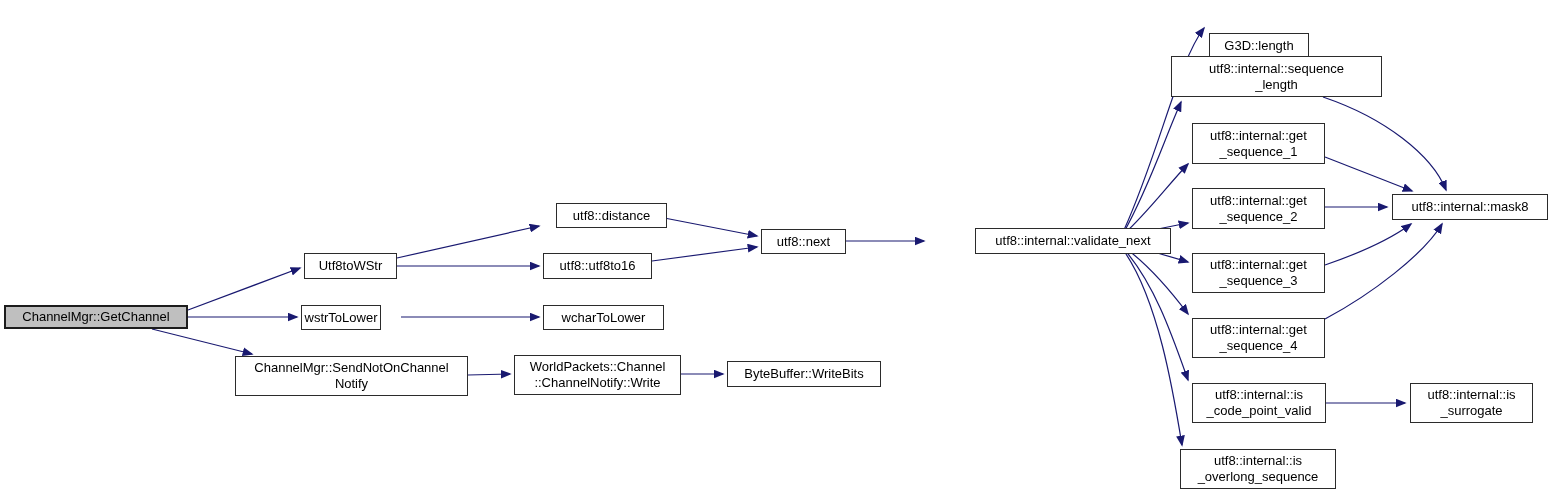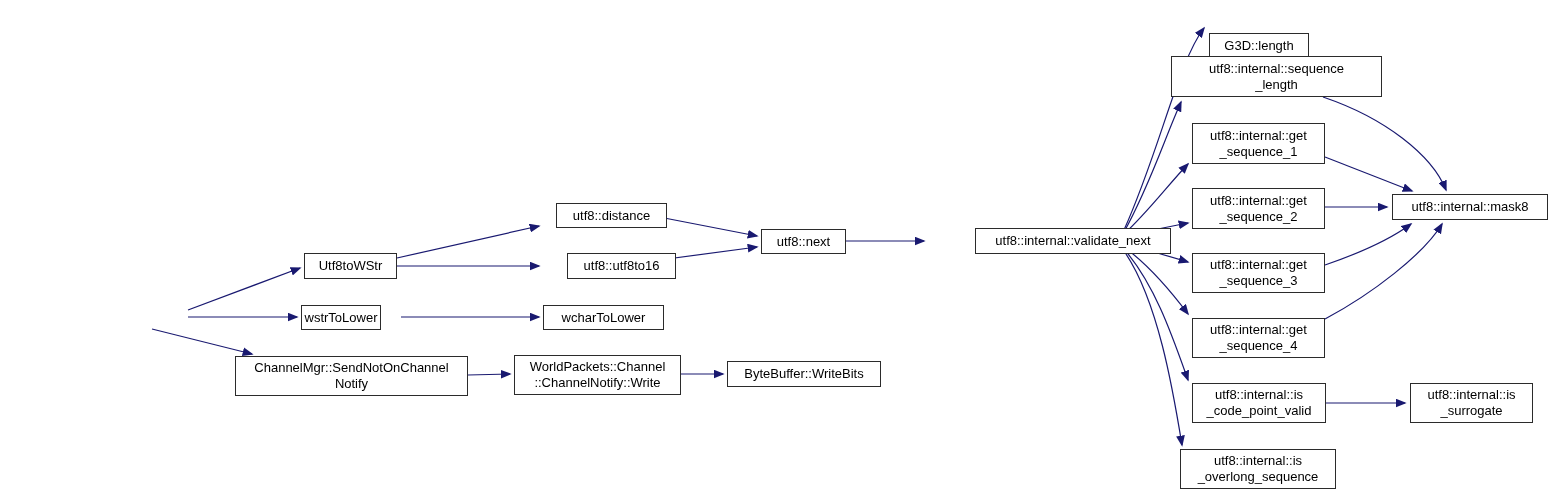--- a/index.html
+++ b/index.html
@@ -45,31 +45,32 @@
       <path d="M1124,251 C1158,300 1173,390 1182,445" marker-end="url(#arrow)"></path>
       <path d="M1323,97 C1385,118 1432,155 1446,190" marker-end="url(#arrow)"></path>
       <path d="M1325,157 L1412,191" marker-end="url(#arrow)"></path>
       <path d="M1325,207 L1387,207" marker-end="url(#arrow)"></path>
       <path d="M1325,265 C1360,253 1392,238 1411,224" marker-end="url(#arrow)"></path>
       <path d="M1325,319 C1372,294 1424,254 1442,224" marker-end="url(#arrow)"></path>
       <path d="M1326,403 L1405,403" marker-end="url(#arrow)"></path>
     </g>
   </svg>
 
+  <div class="node selected" style="left:4px;top:305px;width:184px;height:24px;">ChannelMgr::GetChannel</div>
 
   <div class="node" style="left:304px;top:253px;width:93px;height:26px;">Utf8toWStr</div>
 
   <div class="node" style="left:301px;top:305px;width:80px;height:25px;">wstrToLower</div>
 
   <div class="node" style="left:235px;top:356px;width:233px;height:40px;">ChannelMgr::SendNotOnChannel
 Notify</div>
 
   <div class="node" style="left:543px;top:203px;width:111px;height:25px;margin-left:13px;">utf8::distance</div>
 
-  <div class="node" style="left:543px;top:253px;width:109px;height:26px;margin-left:24px;">utf8::utf8to16</div>
+  <div class="node" style="left:543px;top:253px;width:109px;height:26px;">utf8::utf8to16</div>
 
   <div class="node" style="left:543px;top:305px;width:121px;height:25px;">wcharToLower</div>
 
   <div class="node" style="left:514px;top:355px;width:167px;height:40px;">WorldPackets::Channel
 ::ChannelNotify::Write</div>
 
   <div class="node" style="left:761px;top:229px;width:85px;height:25px;">utf8::next</div>
 
   <div class="node" style="left:727px;top:361px;width:154px;height:26px;">ByteBuffer::WriteBits</div>
 

